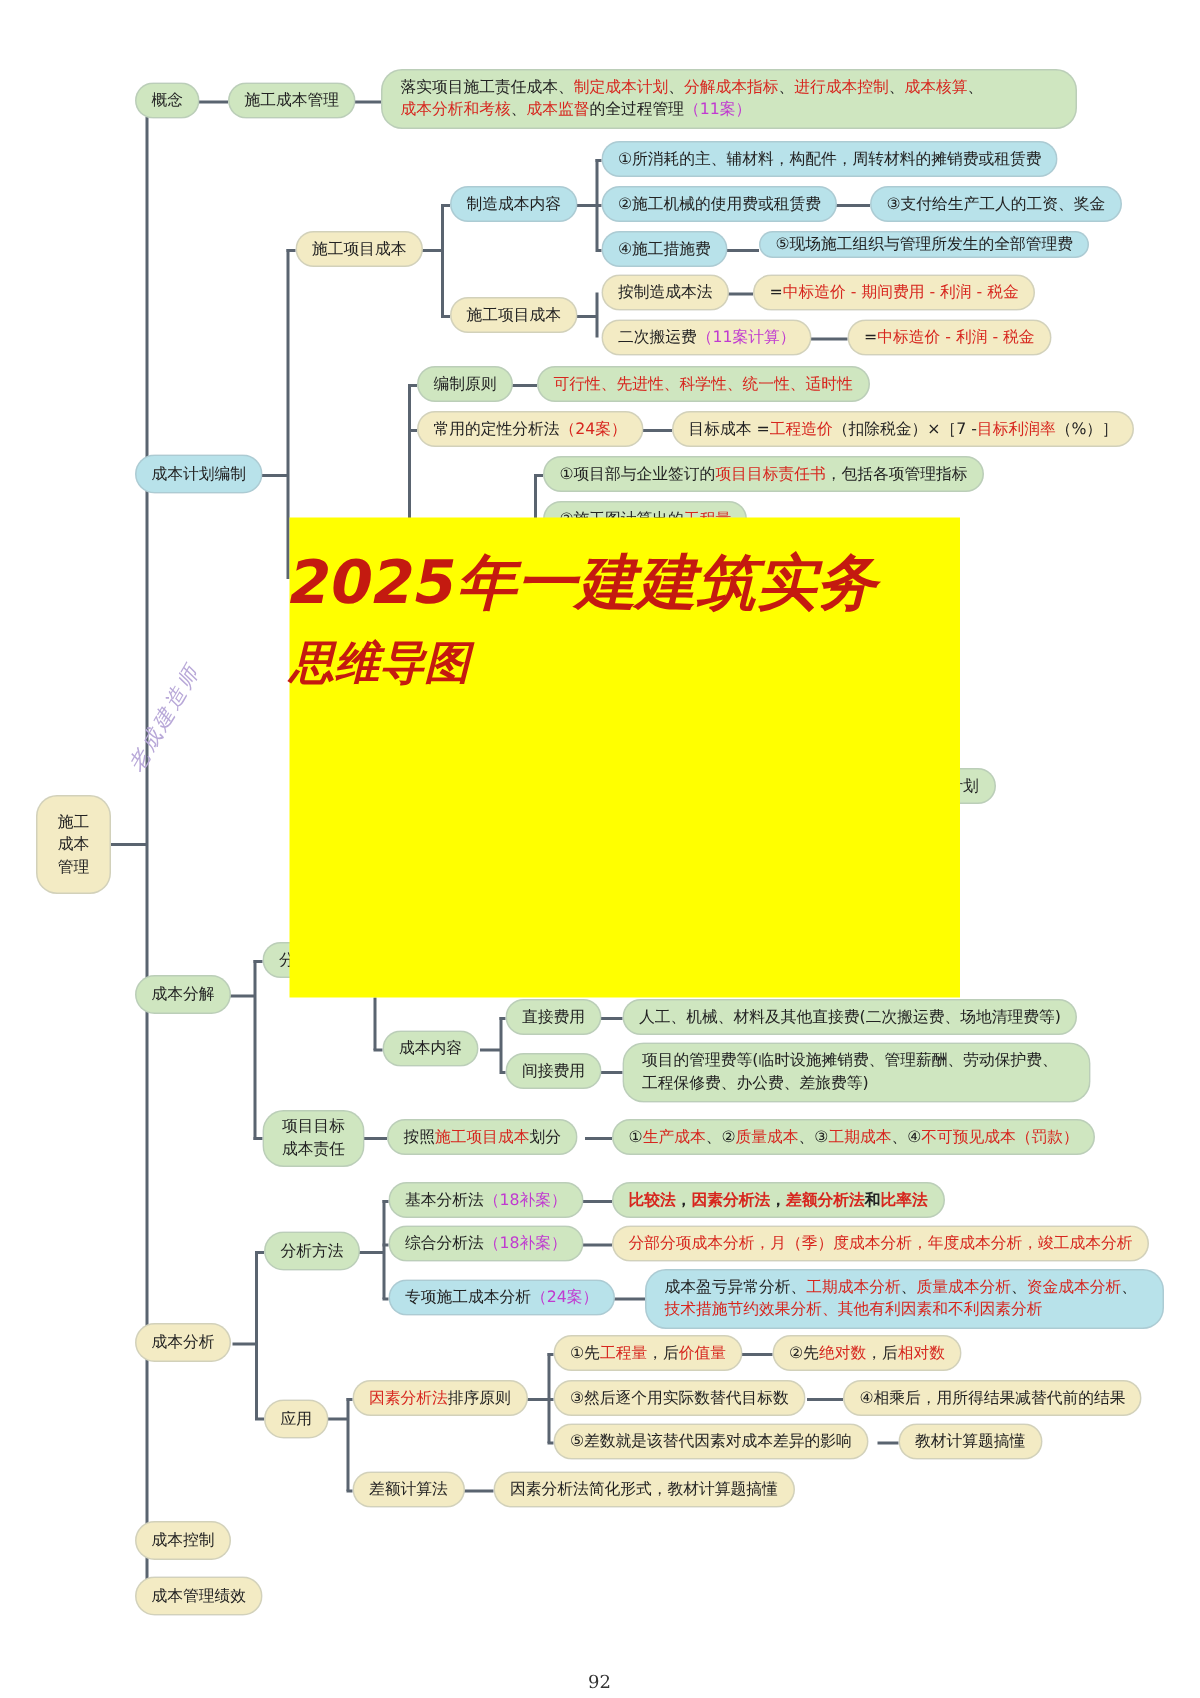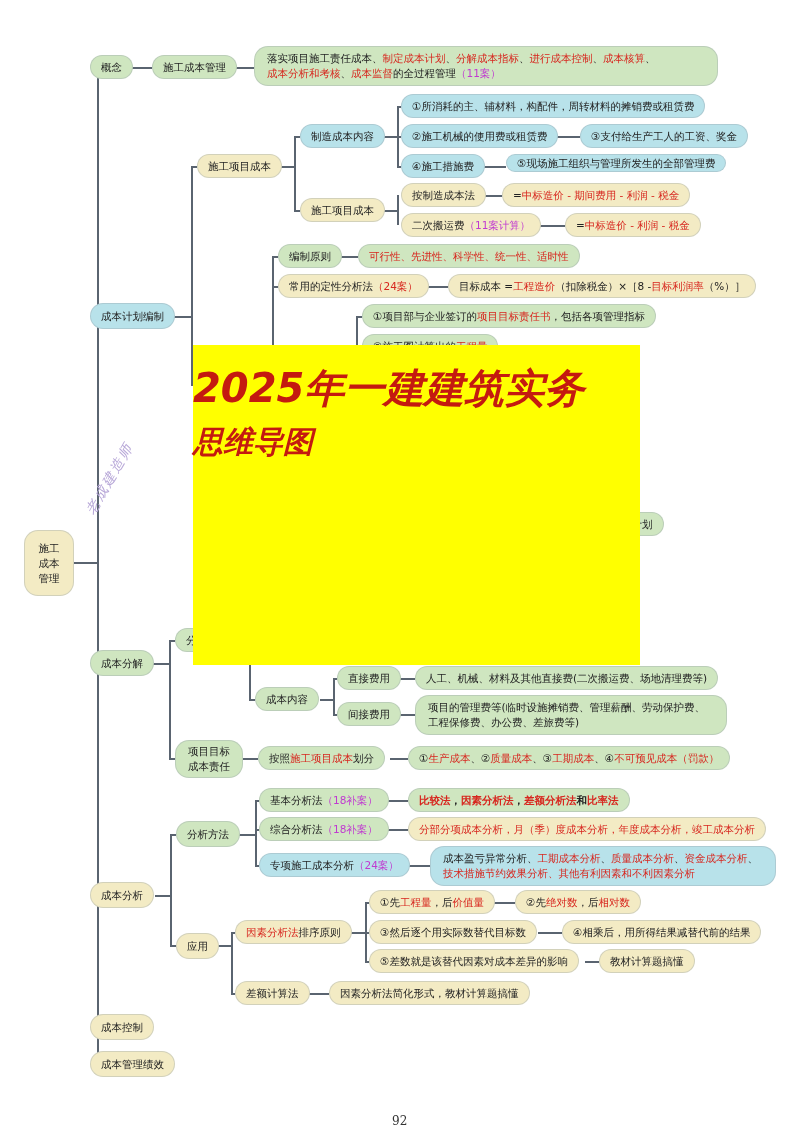--- a/index.html
+++ b/index.html
@@ -164,21 +164,21 @@
 <div class="node green" style="left:358px; top:244px; height:24px;">
   <span class="red">可行性、先进性、科学性、统一性、适时性</span>
 </div>
 <div class="node beige" style="left:278px; top:274px; height:24px;">
   <span>常用的定性分析法</span>
   <span class="red">（24案）</span>
 </div>
 <div class="node beige" style="left:448px; top:274px; height:24px;">
   <span>目标成本 =</span>
   <span class="red">工程造价</span>
-  <span>（扣除税金）×［8 -</span>
+  <span>（扣除税金）×［7 -</span>
   <span class="red">目标利润率</span>
   <span>（%）］</span>
 </div>
 <div class="node green" style="left:362px; top:304px; height:24px;">
   <span>①项目部与企业签订的</span>
   <span class="red">项目目标责任书</span>
   <span>，包括各项管理指标</span>
 </div>
 <div class="node green" style="left:362px; top:334px; height:24px;">
   <span>②施工图计算出的</span>

